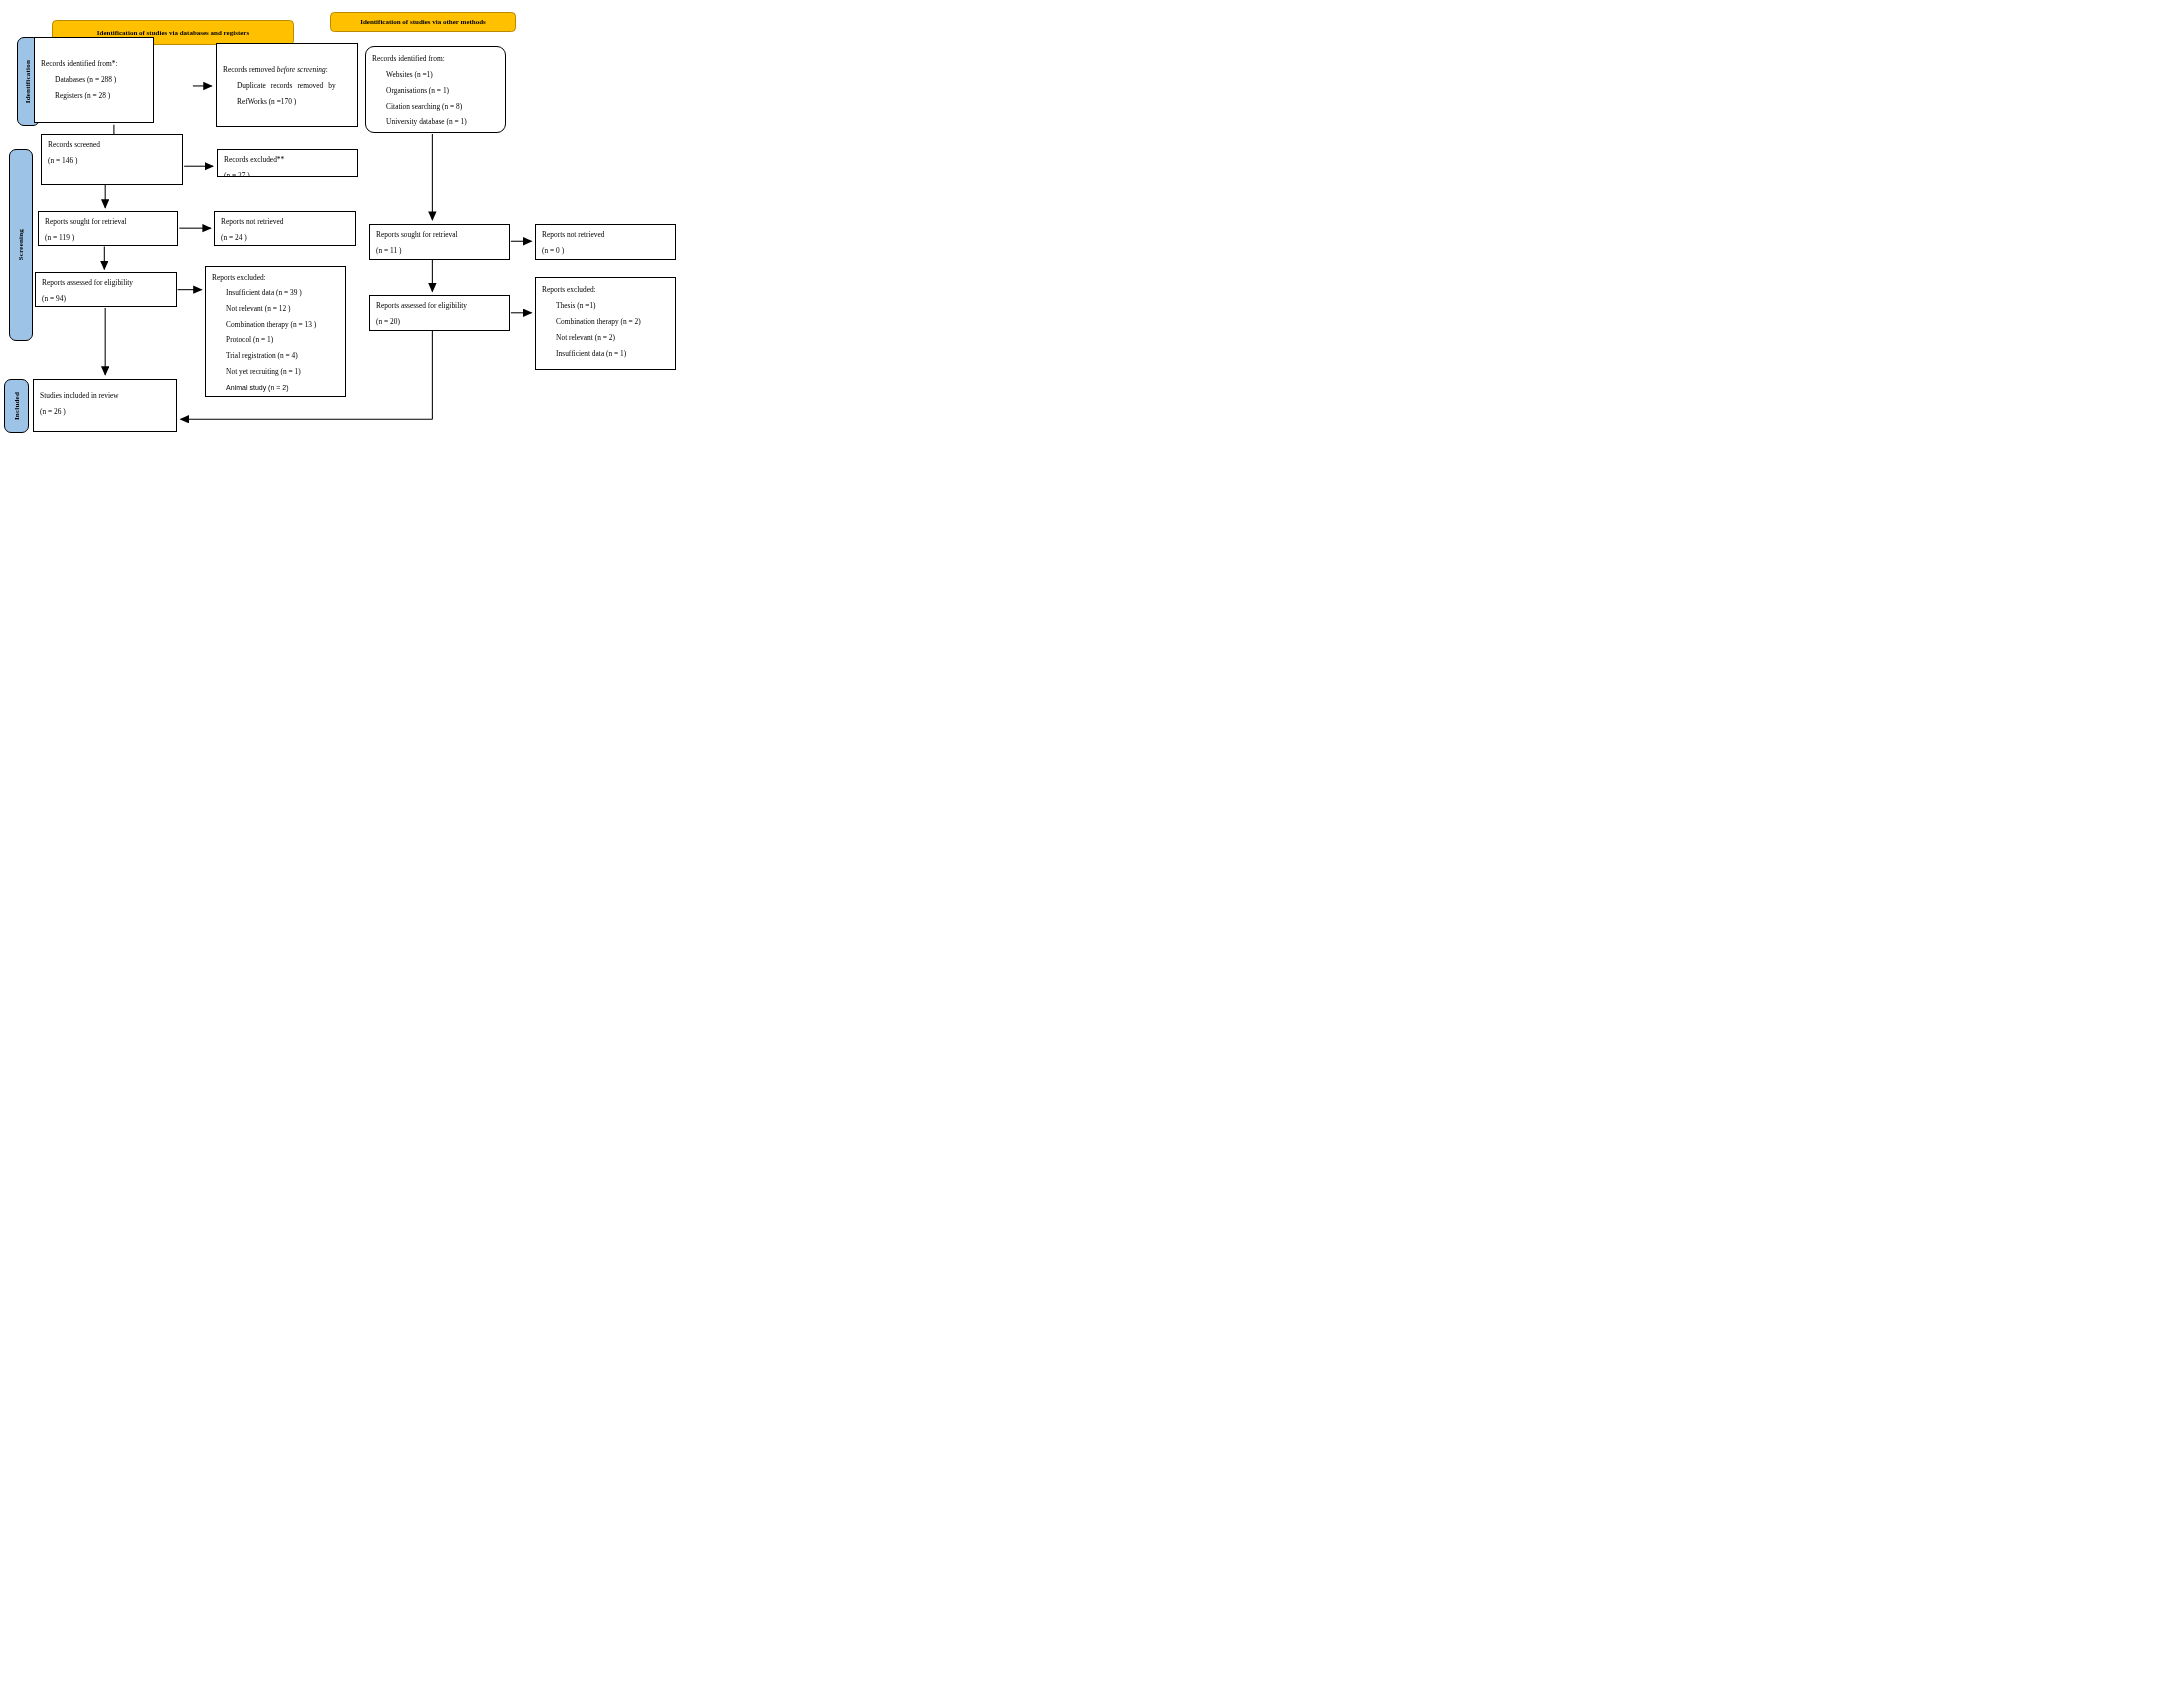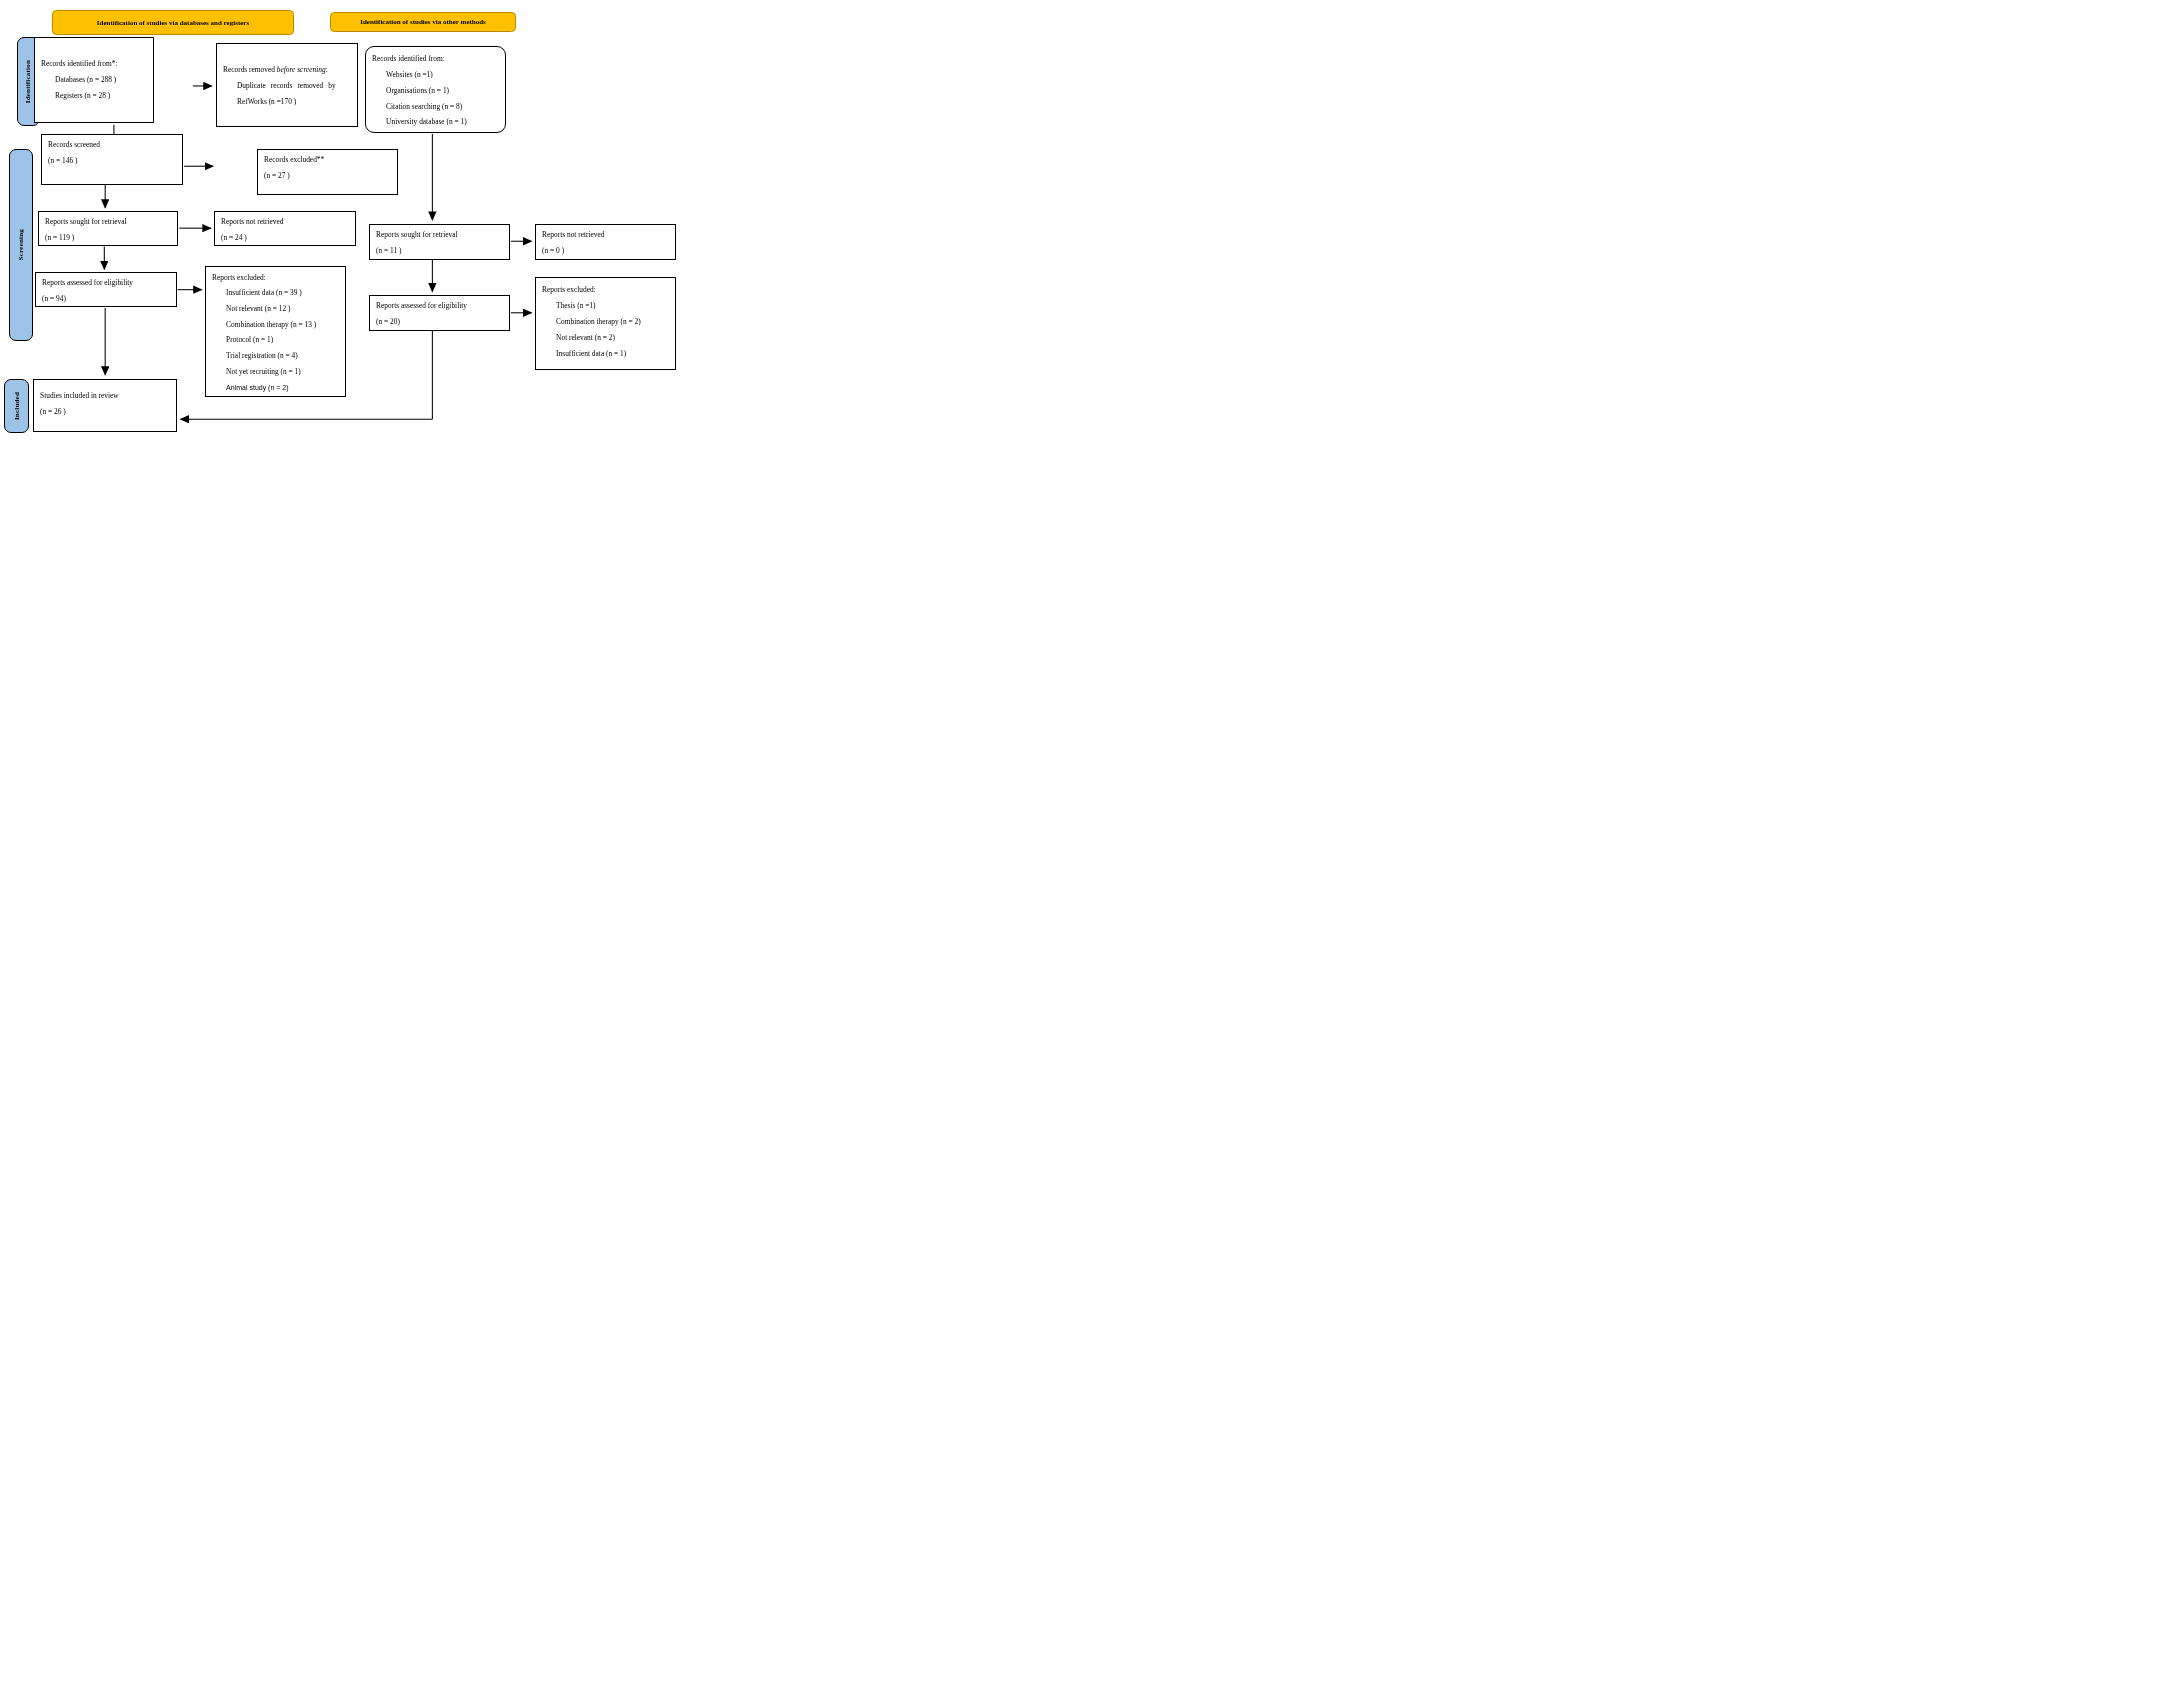--- a/index.html
+++ b/index.html
@@ -45,31 +45,31 @@
   .pad18{padding-top:7.9px;}
   .pad10{padding-top:4.4px;}
   .lh36{line-height:15.7px;}
   .just{word-spacing:.42em;}
   .sans{font-family:"Liberation Sans",sans-serif;font-size:7px;}
   
   #box-a{left:34px;top:37px;width:120px;height:86px;}
   #box-b{left:216px;top:43px;width:142px;height:84px;padding-left:6px;}
   #box-c{left:365px;top:46px;width:141px;height:87px;border-radius:9px;}
   #box-d{left:41px;top:134px;width:142px;height:51px;}
-  #box-e{left:217px;top:149px;width:141px;height:46px;margin-left:40px;}
+  #box-e{left:217px;top:149px;width:141px;height:28px;}
   #box-f{left:38px;top:211px;width:140px;height:35px;}
   #box-g{left:214px;top:211px;width:142px;height:35px;}
   #box-h{left:35px;top:272px;width:142px;height:35px;}
   #box-i{left:205px;top:266px;width:141px;height:131px;padding-top:2.6px;}
   #box-j{left:369px;top:224px;width:141px;height:36px;}
   #box-k{left:535px;top:224px;width:141px;height:36px;}
   #box-l{left:369px;top:295px;width:141px;height:36px;}
   #box-m{left:535px;top:277px;width:141px;height:93px;}
   #box-n{left:33px;top:379px;width:144px;height:53px;}
-  #banner-left{left:52px;top:10px;width:242px;height:25px;}
+  #banner-left{left:52px;top:20px;width:242px;height:25px;}
   #banner-right{left:330px;top:11.8px;width:186px;height:20px;justify-content:center;}
   #stage-identification{left:16.6px;top:37px;width:23.6px;height:89px;}
   #stage-screening{left:8.7px;top:149px;width:24px;height:192px;}
   #stage-included{left:4.4px;top:379px;width:24.5px;height:54px;}
 </style>
 </head>
 <body>
 
 <div id="canvas">
 

